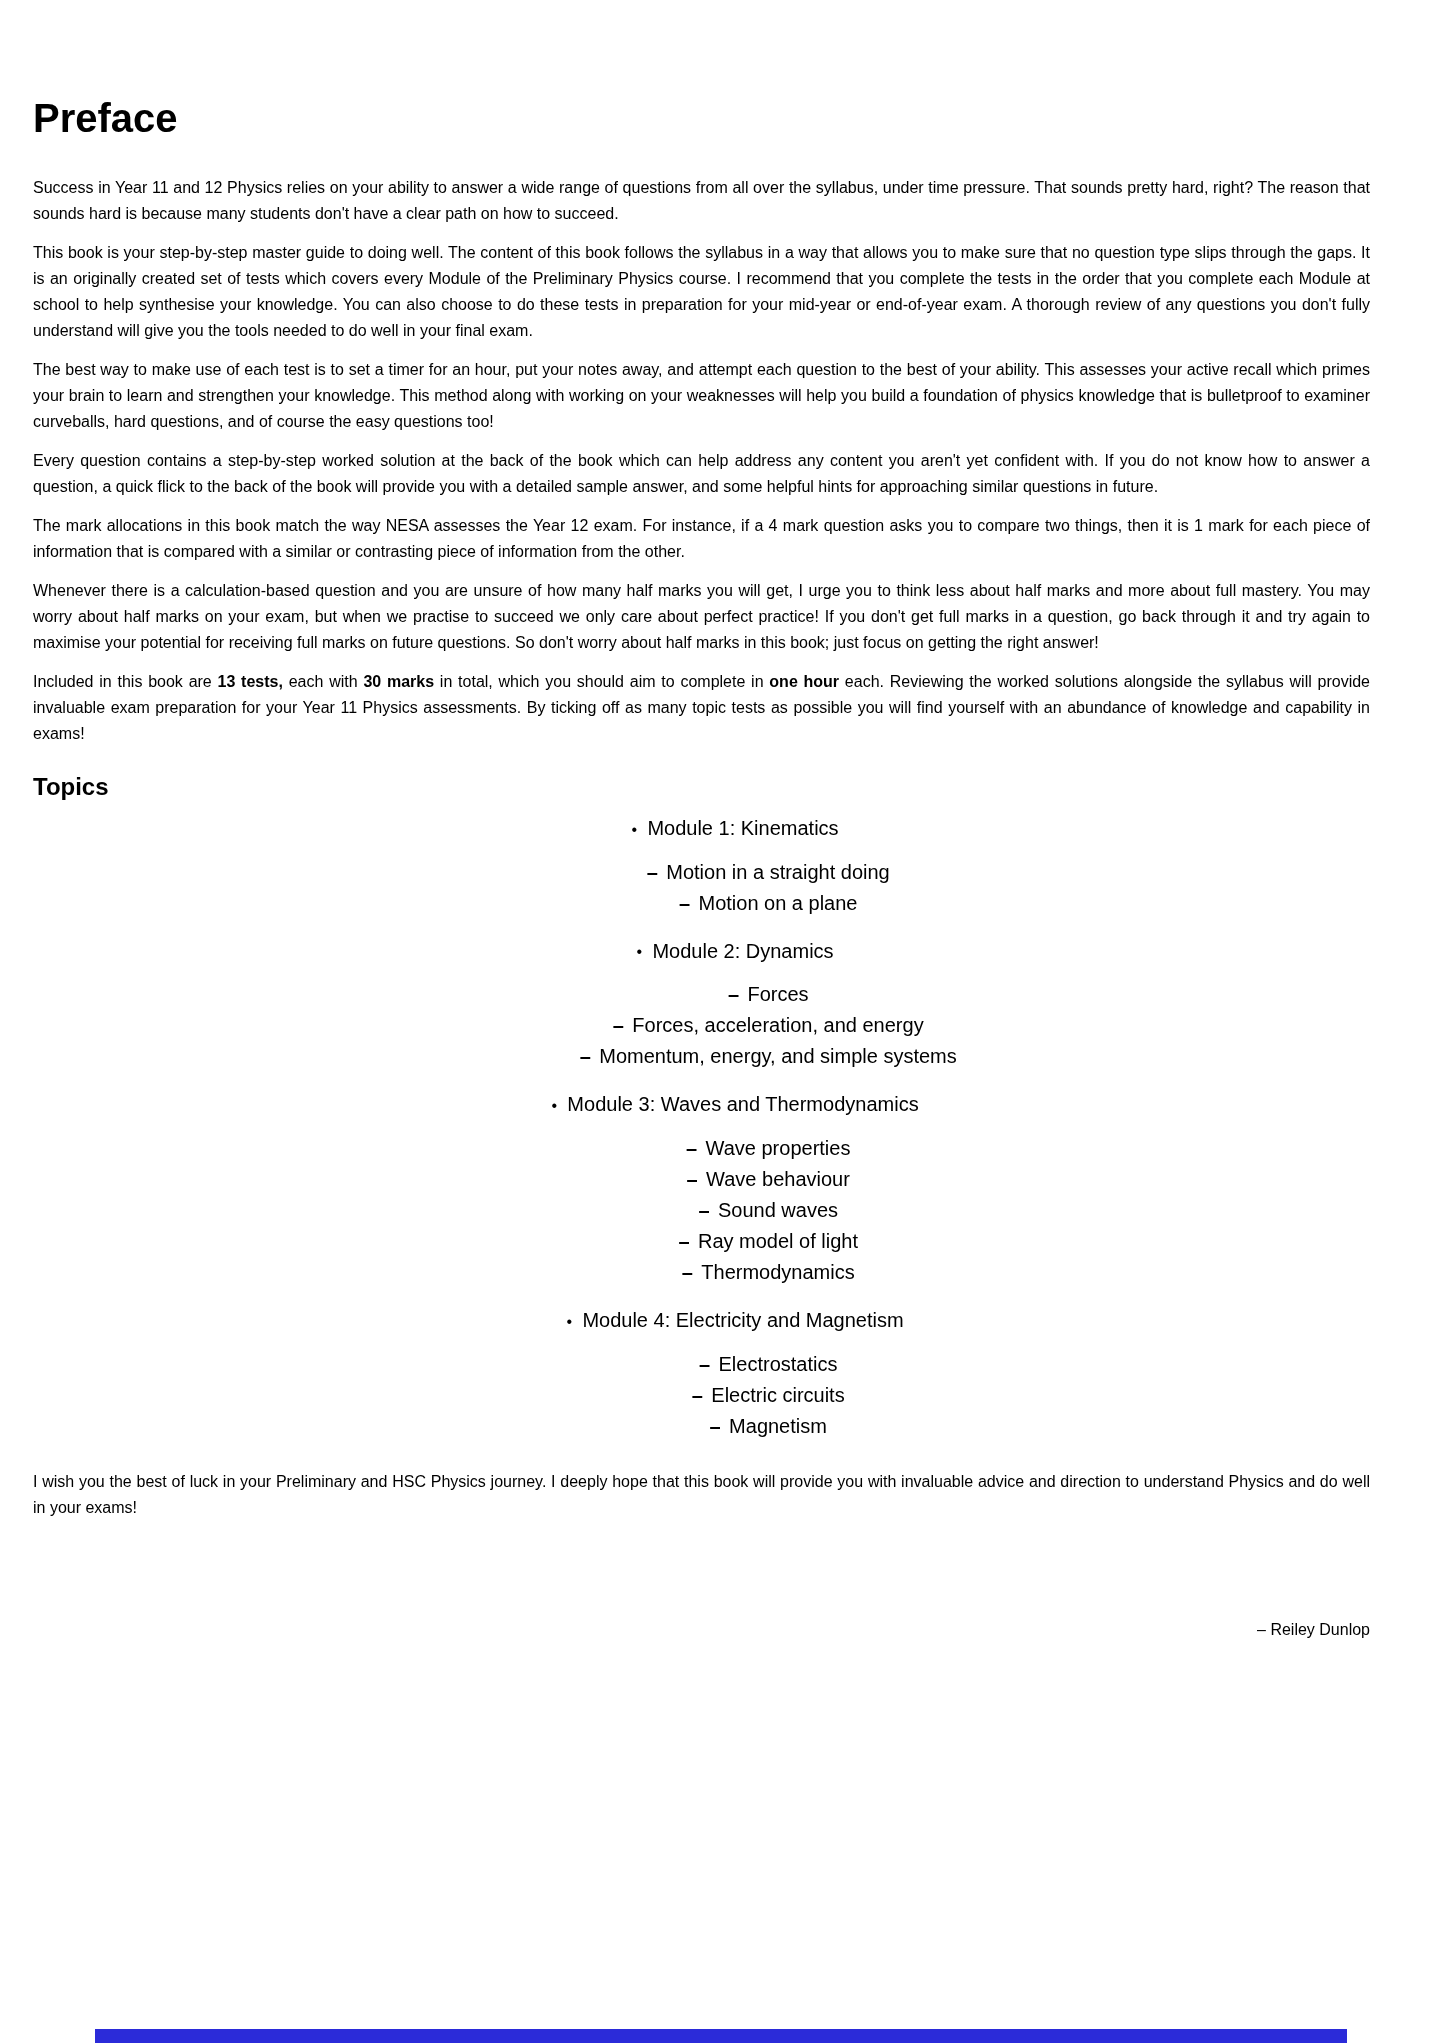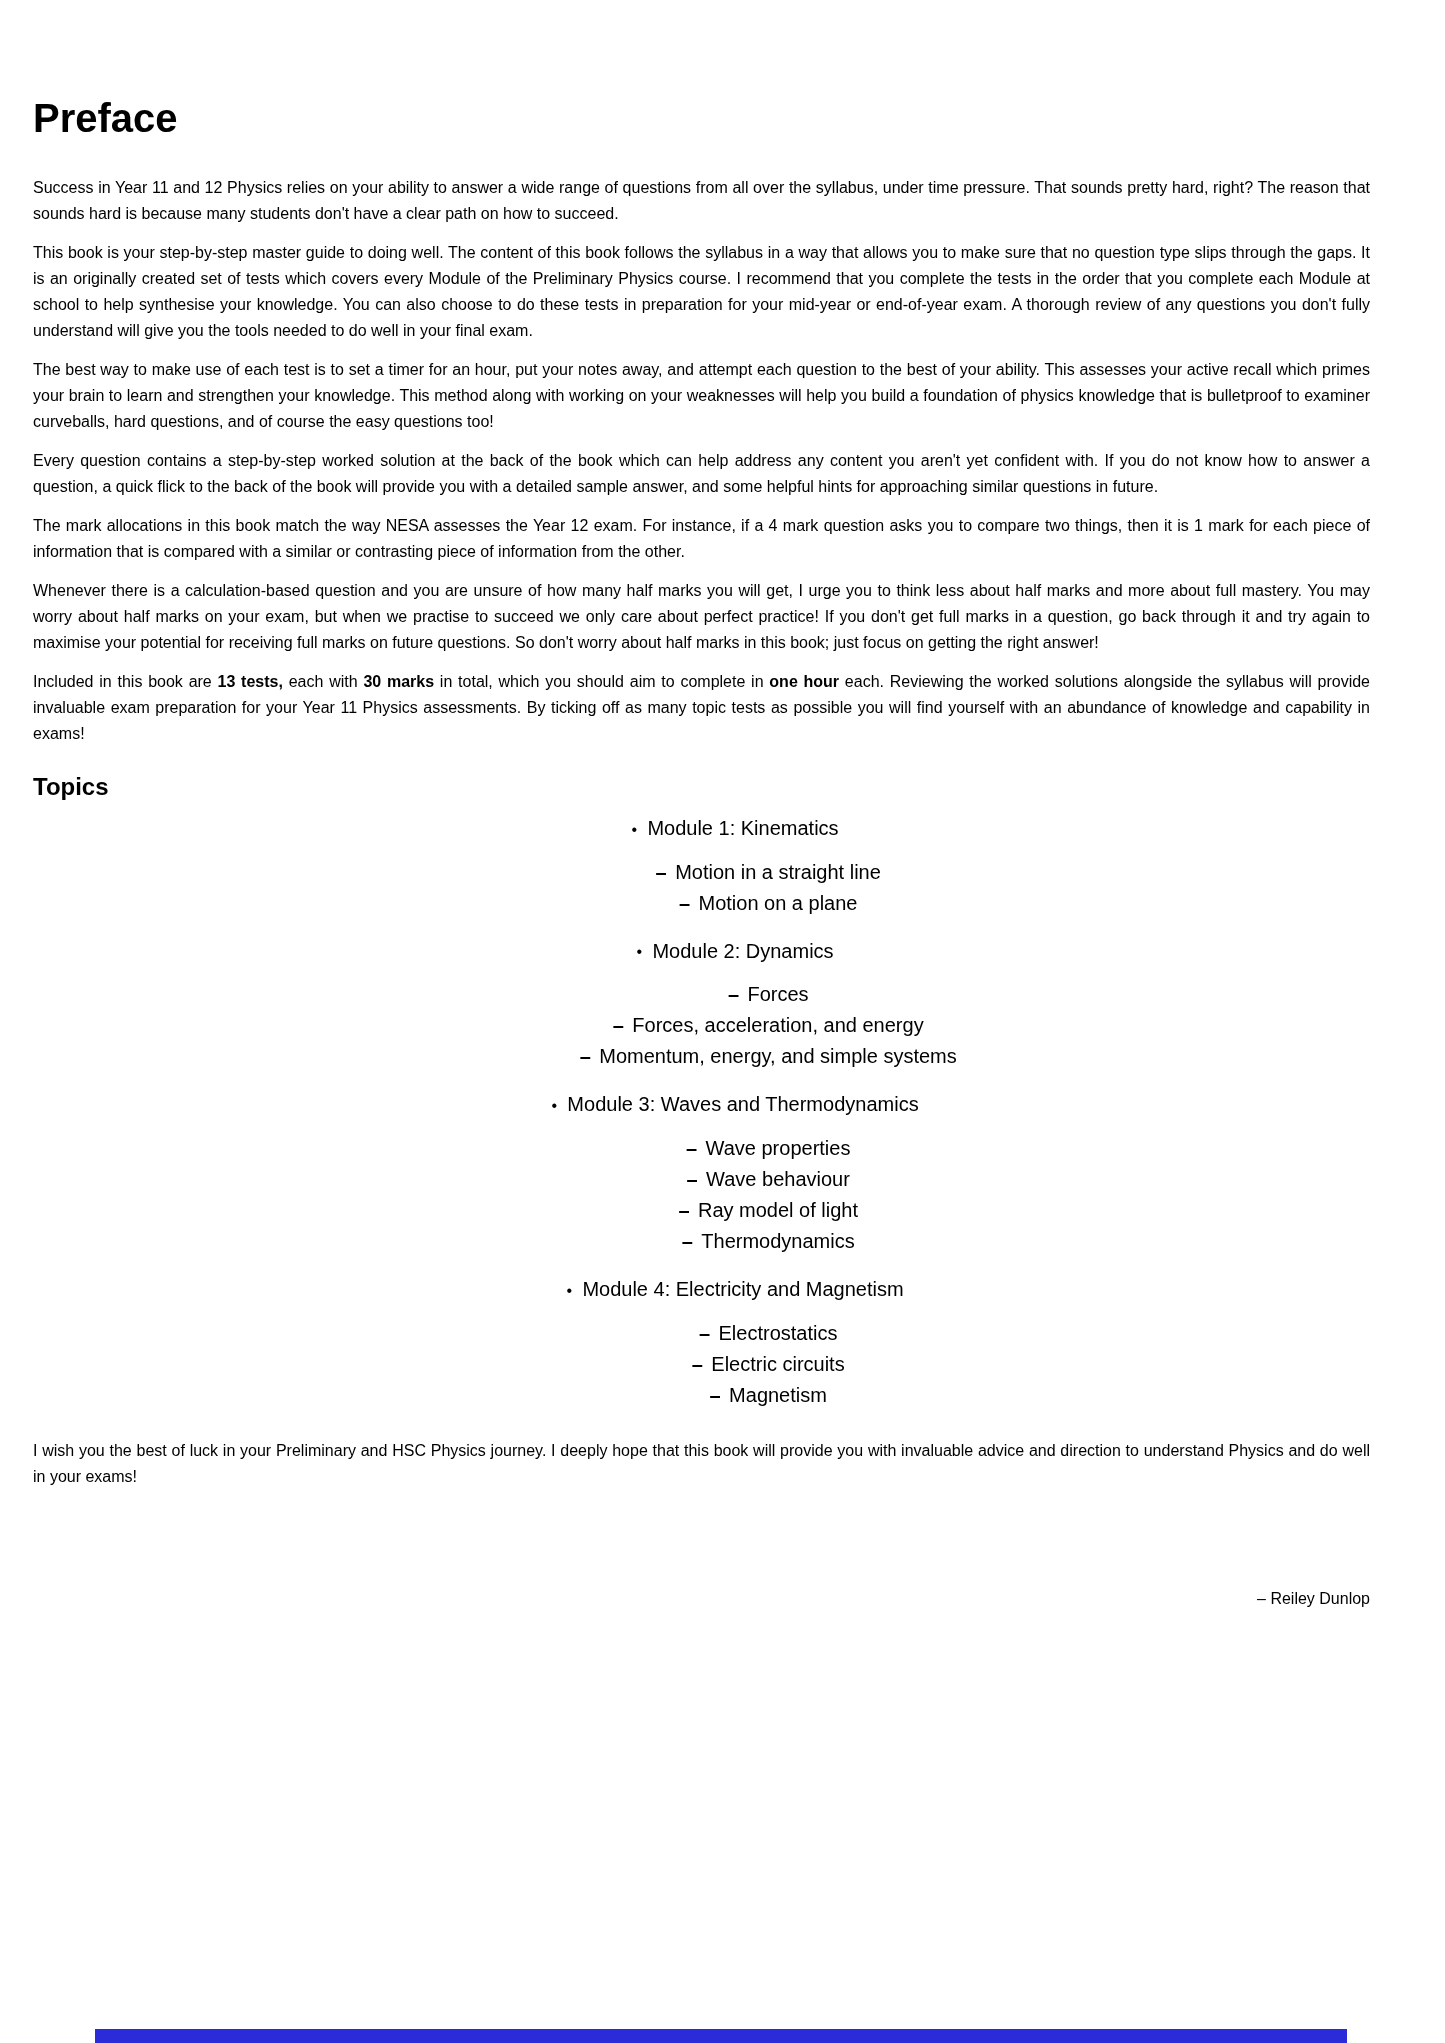--- a/index.html
+++ b/index.html
@@ -97,39 +97,40 @@
   <p class="para">Whenever there is a calculation-based question and you are unsure of how many half marks you will get, I urge you to think less about half marks and more about full mastery. You may worry about half marks on your exam, but when we practise to succeed we only care about perfect practice! If you don't get full marks in a question, go back through it and try again to maximise your potential for receiving full marks on future questions. So don't worry about half marks in this book; just focus on getting the right answer!</p>
   <p class="para"><span>Included in this book are </span><b>13 tests,</b><span> each with </span><b>30 marks</b><span> in total, which you should aim to complete in </span><b>one hour</b><span> each. Reviewing the worked solutions alongside the syllabus will provide invaluable exam preparation for your Year 11 Physics assessments. By ticking off as many topic tests as possible you will find yourself with an abundance of knowledge and capability in exams!</span></p>
 
   <h2 class="topics-heading">Topics</h2>
 
   <ul class="modules">
 
     <li class="module-item">
       <span class="bullet">•</span><span>Module 1: Kinematics</span>
       <ul class="subtopics">
-        <li class="subtopic-item"><span class="dash">–</span><span>Motion in a straight line</span></li>
+        <li class="subtopic-item"><span class="dash">–</span><span>Motion in a straight doing</span></li>
         <li class="subtopic-item"><span class="dash">–</span><span>Motion on a plane</span></li>
       </ul>
     </li>
 
     <li class="module-item">
       <span class="bullet">•</span><span>Module 2: Dynamics</span>
       <ul class="subtopics">
         <li class="subtopic-item"><span class="dash">–</span><span>Forces</span></li>
         <li class="subtopic-item"><span class="dash">–</span><span>Forces, acceleration, and energy</span></li>
         <li class="subtopic-item"><span class="dash">–</span><span>Momentum, energy, and simple systems</span></li>
       </ul>
     </li>
 
     <li class="module-item">
       <span class="bullet">•</span><span>Module 3: Waves and Thermodynamics</span>
       <ul class="subtopics">
         <li class="subtopic-item"><span class="dash">–</span><span>Wave properties</span></li>
         <li class="subtopic-item"><span class="dash">–</span><span>Wave behaviour</span></li>
+        <li class="subtopic-item"><span class="dash">–</span><span>Sound waves</span></li>
         <li class="subtopic-item"><span class="dash">–</span><span>Ray model of light</span></li>
         <li class="subtopic-item"><span class="dash">–</span><span>Thermodynamics</span></li>
       </ul>
     </li>
 
     <li class="module-item">
       <span class="bullet">•</span><span>Module 4: Electricity and Magnetism</span>
       <ul class="subtopics">
         <li class="subtopic-item"><span class="dash">–</span><span>Electrostatics</span></li>
         <li class="subtopic-item"><span class="dash">–</span><span>Electric circuits</span></li>

